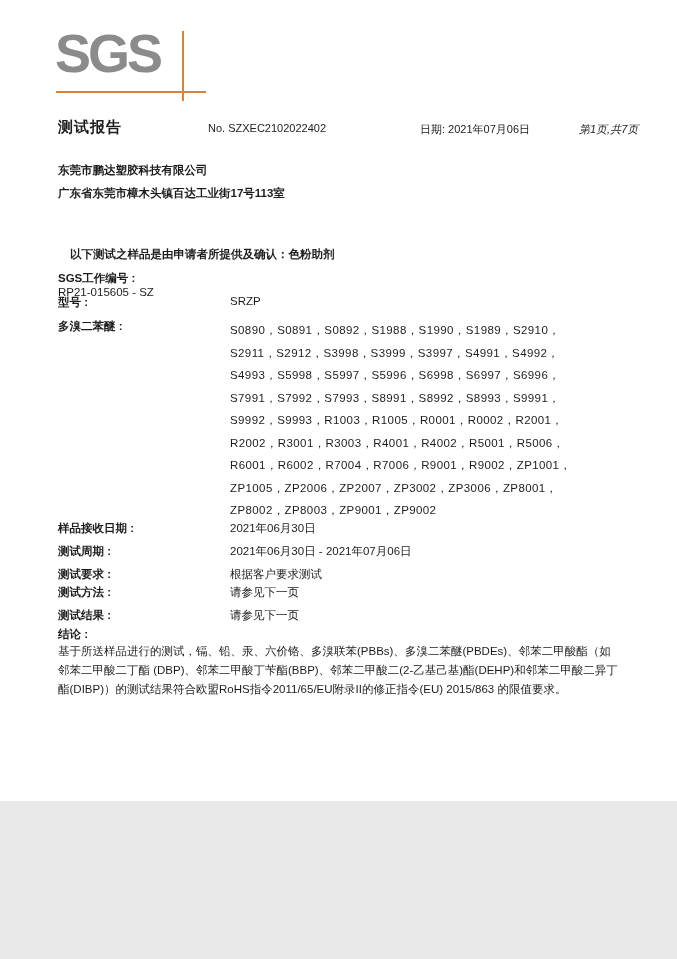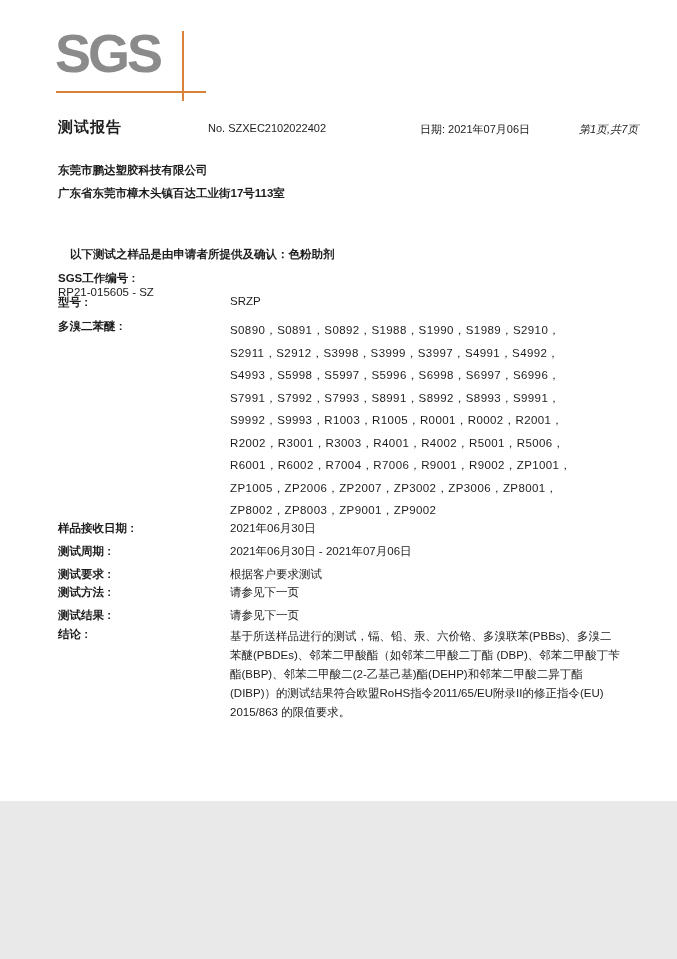--- a/index.html
+++ b/index.html
@@ -32,21 +32,21 @@
   .info-row .val{flex:1;}
   .row-job{top:271px;flex-direction:column;}
   .row-model{top:295px;}
   .row-refs{top:319px;}
   .refs-lines div{line-height:22.5px;height:22.5px;letter-spacing:.4px;}
   .row-received{top:521px;}
   .row-period{top:532px;margin-top:12px;}
   .row-req{top:567px;}
   .row-method{top:585px;}
   .row-result{top:608px;}
-  .row-conclusion{top:627px;}
+  .row-conclusion{top:627px;flex-direction:column;}
   .row-conclusion .val{line-height:19px;}
   
   .stamp{position:absolute;left:50px;top:839px;width:116px;height:116px;opacity:.88;}
   .footer-co{position:absolute;left:42px;top:919px;font-size:7px;color:#a9a9a9;line-height:9.5px;width:160px;}
   .disclaimer{
     position:absolute;left:192px;top:840px;width:480px;
     font-size:5.7px;line-height:5.75px;text-align:justify;color:#2a2a2a;
     letter-spacing:.1px;
   }
   .attention{

